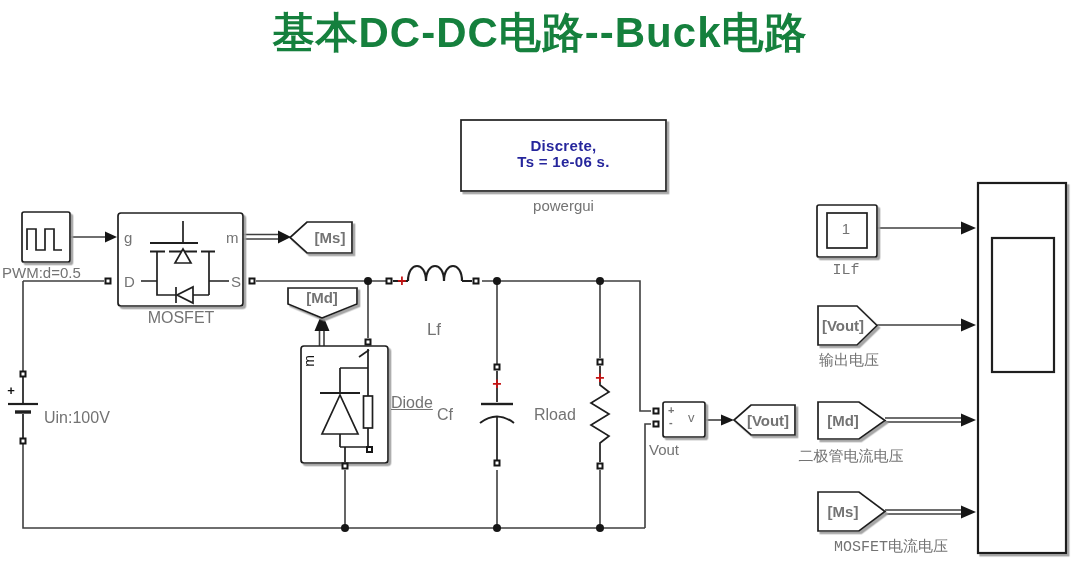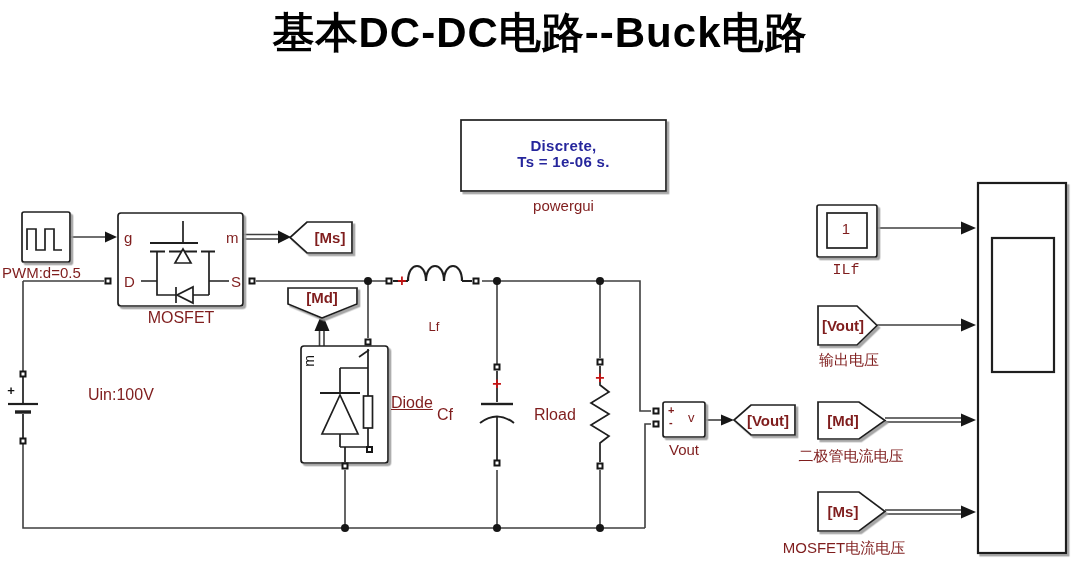--- a/index.html
+++ b/index.html
@@ -11,29 +11,29 @@
   svg{position:absolute;left:0;top:0;}
   .w{stroke:var(--wire);stroke-width:1.6;fill:none;}
   .ik{stroke:var(--ink);stroke-width:1.7;fill:none;}
   .ik2{stroke:var(--ink);stroke-width:2.2;fill:none;}
   .blk{fill:#fff;stroke:var(--ink);stroke-width:1.7;}
   .blk2{fill:#fff;stroke:var(--ink);stroke-width:2.2;}
   .sq{fill:#161616;stroke:none;}
   .sqw{fill:#fff;stroke:none;}
   .dot{fill:#161616;stroke:none;}
   .arr{fill:#161616;stroke:none;}
-  .lbl{position:absolute;font:15px/1.15 "Liberation Sans",sans-serif;color:#7f1d1d;white-space:nowrap;}
+  .lbl{position:absolute;font:15px/1.15 "Liberation Sans",sans-serif;color:#737373;white-space:nowrap;}
   .c{transform:translateX(-50%);}
   .s16{font-size:16px;}
-  .s17{font-size:13px;}
+  .s17{font-size:17px;}
   .s13{font-size:13px;}
   .s11{font-size:11px;}
   .tagtxt{font-weight:bold;}
   .title{position:absolute;left:0;right:0;top:10px;text-align:center;
-         font:bold 42px/1.1 "Liberation Sans",sans-serif;color:#000000;letter-spacing:1px;}
+         font:bold 42px/1.1 "Liberation Sans",sans-serif;color:#15803d;letter-spacing:1px;}
   .pg{position:absolute;font:bold 15px/1.25 "Liberation Sans",sans-serif;color:var(--powergui_ink);
       letter-spacing:.3px;transform:translateX(-50%);white-space:nowrap;}
   .plusmark{position:absolute;font:bold 16px "Liberation Sans",sans-serif;color:var(--polarity);
             transform:translate(-50%,-50%);}
   .batplus{position:absolute;font:bold 13px "Liberation Sans",sans-serif;color:#111;
            transform:translate(-50%,-50%);}
   .rotm{position:absolute;font:14px "Liberation Sans",sans-serif;color:#141414;transform:rotate(-90deg);}
 </style>
 </head>
 <body>
@@ -252,45 +252,45 @@
   <div class="lbl" style="left:124px;top:273px;">D</div>
   <div class="lbl" style="left:231px;top:273px;">S</div>
 
   <div class="pg" style="left:563.5px;top:137px;">Discrete,</div>
   <div class="pg" style="left:563.5px;top:153px;">Ts = 1e-06 s.</div>
   <div class="lbl c" style="left:563.5px;top:197px;">powergui</div>
 
   <div class="lbl s16" style="left:391px;top:394px;text-decoration:underline;">Diode</div>
   <div class="rotm" style="left:303px;top:353px;">m</div>
 
-  <div class="lbl s16" style="left:44px;top:386px;margin-left:44px;">Uin:100V</div>
+  <div class="lbl s16" style="left:44px;top:409px;">Uin:100V</div>
   <div class="batplus" style="left:11px;top:390px;">+</div>
 
   <div class="lbl s17 c" style="left:434px;top:320px;">Lf</div>
   <div class="lbl s16" style="left:437px;top:406px;">Cf</div>
   <div class="lbl s16" style="left:534px;top:406px;">Rload</div>
 
   <div class="plusmark" style="left:402px;top:281px;">+</div>
   <div class="plusmark" style="left:497px;top:384px;">+</div>
   <div class="plusmark" style="left:600px;top:378px;">+</div>
 
   <div class="lbl s11" style="left:668px;top:404px;font-weight:bold;">+</div>
   <div class="lbl s11" style="left:669px;top:416px;font-weight:bold;">-</div>
   <div class="lbl s13" style="left:688px;top:411px;">v</div>
-  <div class="lbl c" style="left:684px;top:441px;text-align:right;">Vout</div>
+  <div class="lbl c" style="left:664px;top:441px;text-align:right;">Vout</div>
 
   <div class="lbl tagtxt c" style="left:330px;top:229px;">[Ms]</div>
   <div class="lbl tagtxt c" style="left:322px;top:289px;">[Md]</div>
   <div class="lbl tagtxt c" style="left:768px;top:412px;">[Vout]</div>
 
   <div class="lbl c" style="left:846px;top:220px;">1</div>
   <div class="lbl c" style="left:846px;top:262px;font-family:Liberation Mono, monospace;">ILf</div>
 
   <div class="lbl tagtxt c" style="left:843px;top:317px;">[Vout]</div>
   <div class="lbl c" style="left:849px;top:351px;">输出电压</div>
 
   <div class="lbl tagtxt c" style="left:843px;top:412px;">[Md]</div>
   <div class="lbl c" style="left:851px;top:447px;text-align:right;">二极管电流电压</div>
 
   <div class="lbl tagtxt c" style="left:843px;top:503px;">[Ms]</div>
-  <div class="lbl c" style="left:844px;top:539px;">MOSFET电流电压</div>
+  <div class="lbl c" style="left:891px;top:539px;font-family:Liberation Mono, monospace;">MOSFET电流电压</div>
 
 </div>
 
 </body></html>

